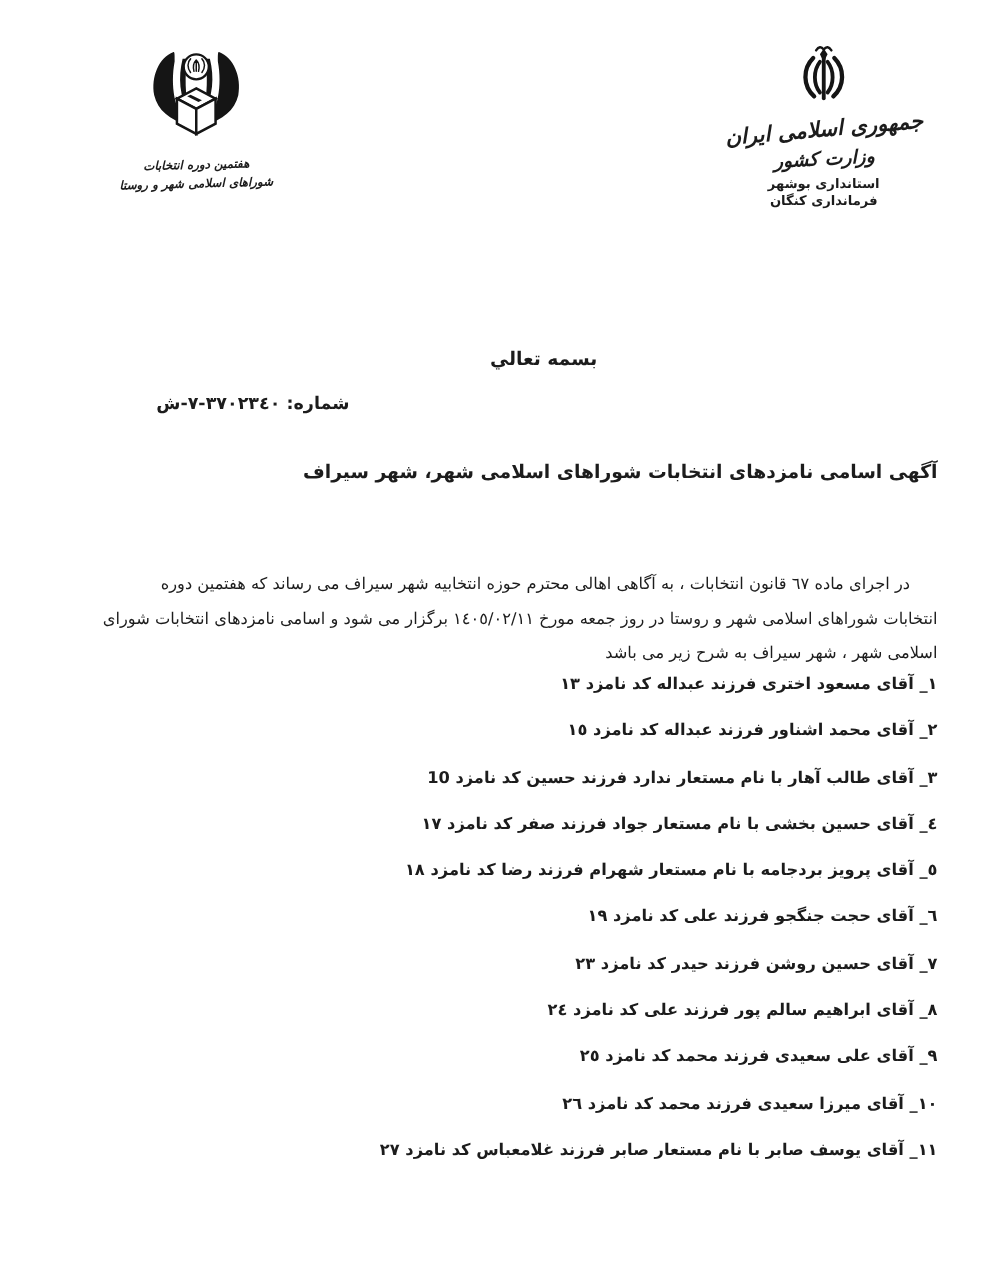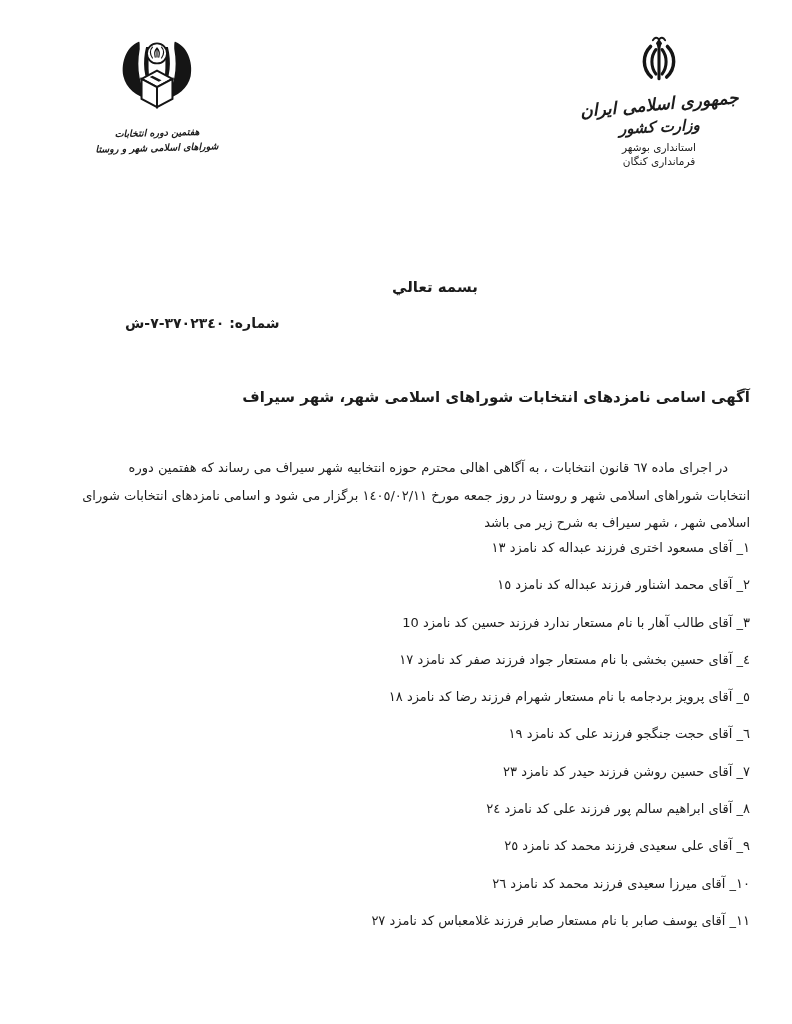--- a/index.html
+++ b/index.html
@@ -12,39 +12,39 @@
     color:#1c1c1c;
     overflow:hidden;
   }
   
   .left-logo{position:absolute;left:78px;top:38px;width:158px;text-align:center;}
   .left-logo .caption{font-size:9.5px;font-weight:bold;font-style:italic;line-height:15px;margin-top:3px;transform:rotate(-1.5deg);}
   
   .right-header{position:absolute;right:48px;top:34px;width:170px;display:flex;flex-direction:column;align-items:center;}
   .rh-country{font-size:17px;font-weight:bold;font-style:italic;margin-top:2px;transform:rotate(-5deg);white-space:nowrap;}
   .rh-ministry{font-size:15px;font-weight:bold;font-style:italic;margin-top:4px;transform:rotate(-3deg);white-space:nowrap;}
-  .rh-sub{font-size:10.5px;font-weight:normal;line-height:13.5px;white-space:nowrap;text-align:right;}
+  .rh-sub{font-size:10.5px;font-weight:bold;line-height:13.5px;white-space:nowrap;text-align:right;}
   .rh-sub.first{margin-top:5px;}
   
   .besmellah{position:absolute;left:392px;top:278px;width:140px;text-align:left;
     font-size:15px;font-weight:bold;direction:rtl;}
   
   .ref-block{position:absolute;left:125px;top:310px;width:200px;direction:rtl;text-align:left;
     font-size:14px;font-weight:bold;line-height:26px;white-space:nowrap;}
   
-  .doc-title{position:absolute;right:42px;top:388px;direction:rtl;text-align:right;
+  .doc-title{position:absolute;right:42px;top:368px;direction:rtl;text-align:right;
     font-size:15px;font-weight:bold;white-space:nowrap;}
   
   .body-par{position:absolute;right:42px;left:50px;top:434px;direction:rtl;text-align:right;
     font-size:13px;line-height:27.5px;margin-top:20px;}
   .body-par .line{white-space:nowrap;}
   .body-par .line.indent{padding-right:22px;}
   
   .candidates{position:absolute;right:42px;left:40px;top:537px;direction:rtl;text-align:right;}
-  .candidate{font-size:13px;font-weight:normal;line-height:21px;margin-bottom:16.3px;white-space:nowrap;}
+  .candidate{font-size:13px;font-weight:bold;line-height:21px;margin-bottom:16.3px;white-space:nowrap;}
   .icon-wrap{display:block;}
 </style>
 </head>
 <body>
 
 <div class="page">
 
   <div class="left-logo">
     <span class="icon-wrap">
       <svg width="92" height="80" viewBox="0 0 100 88" aria-hidden="true">

